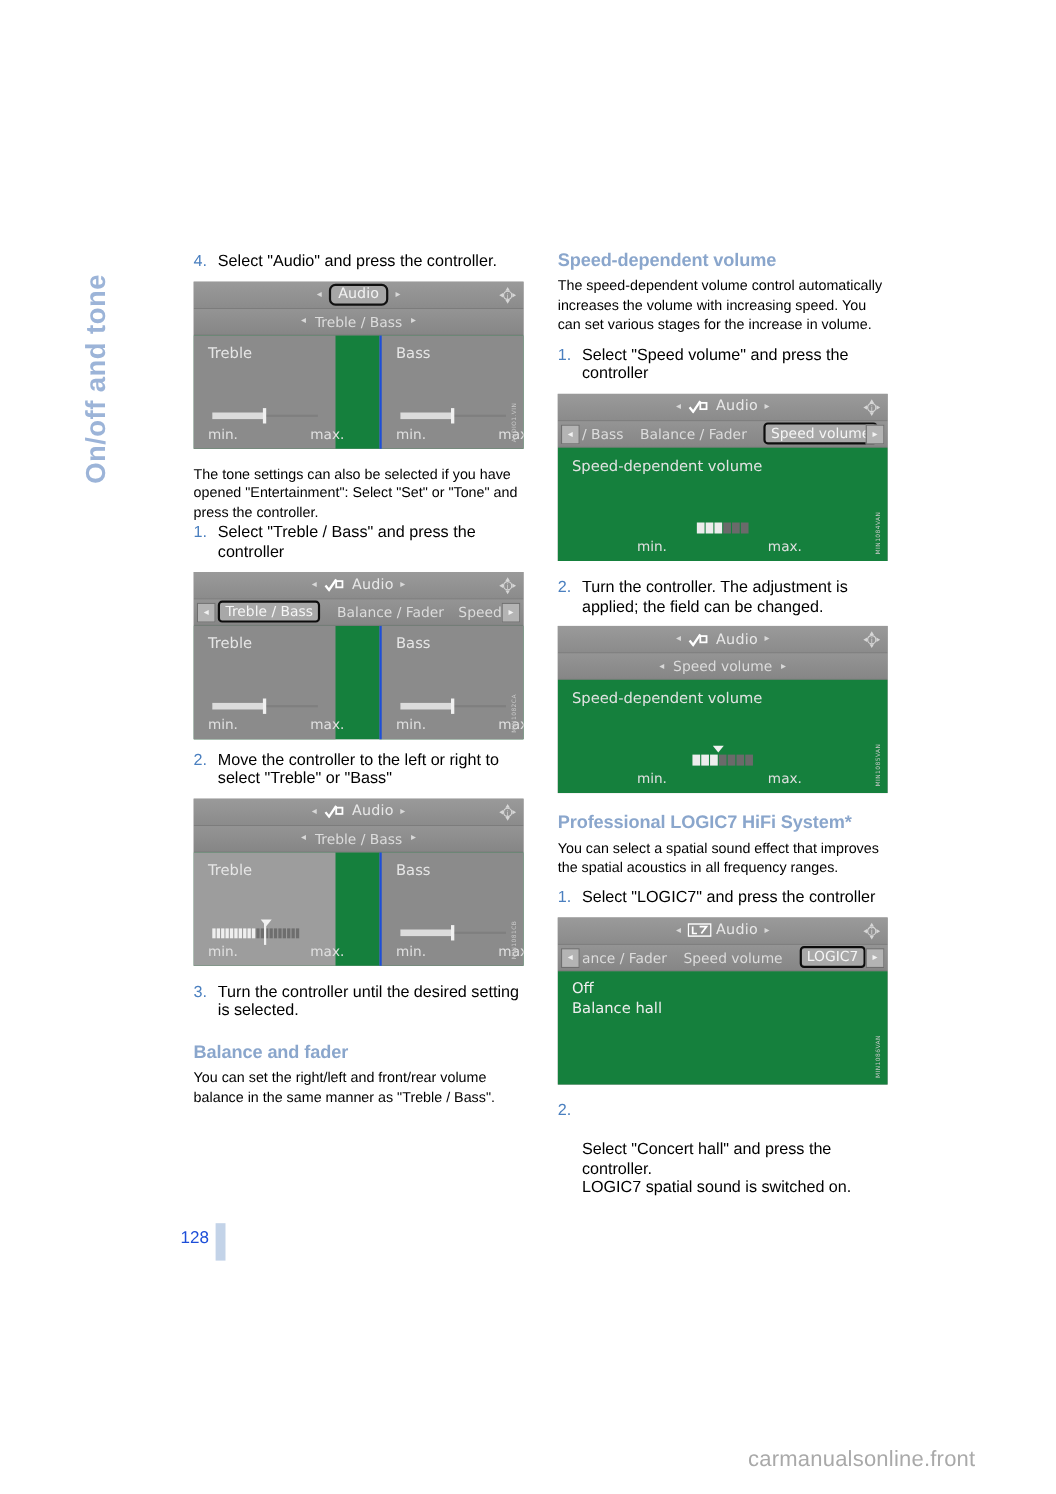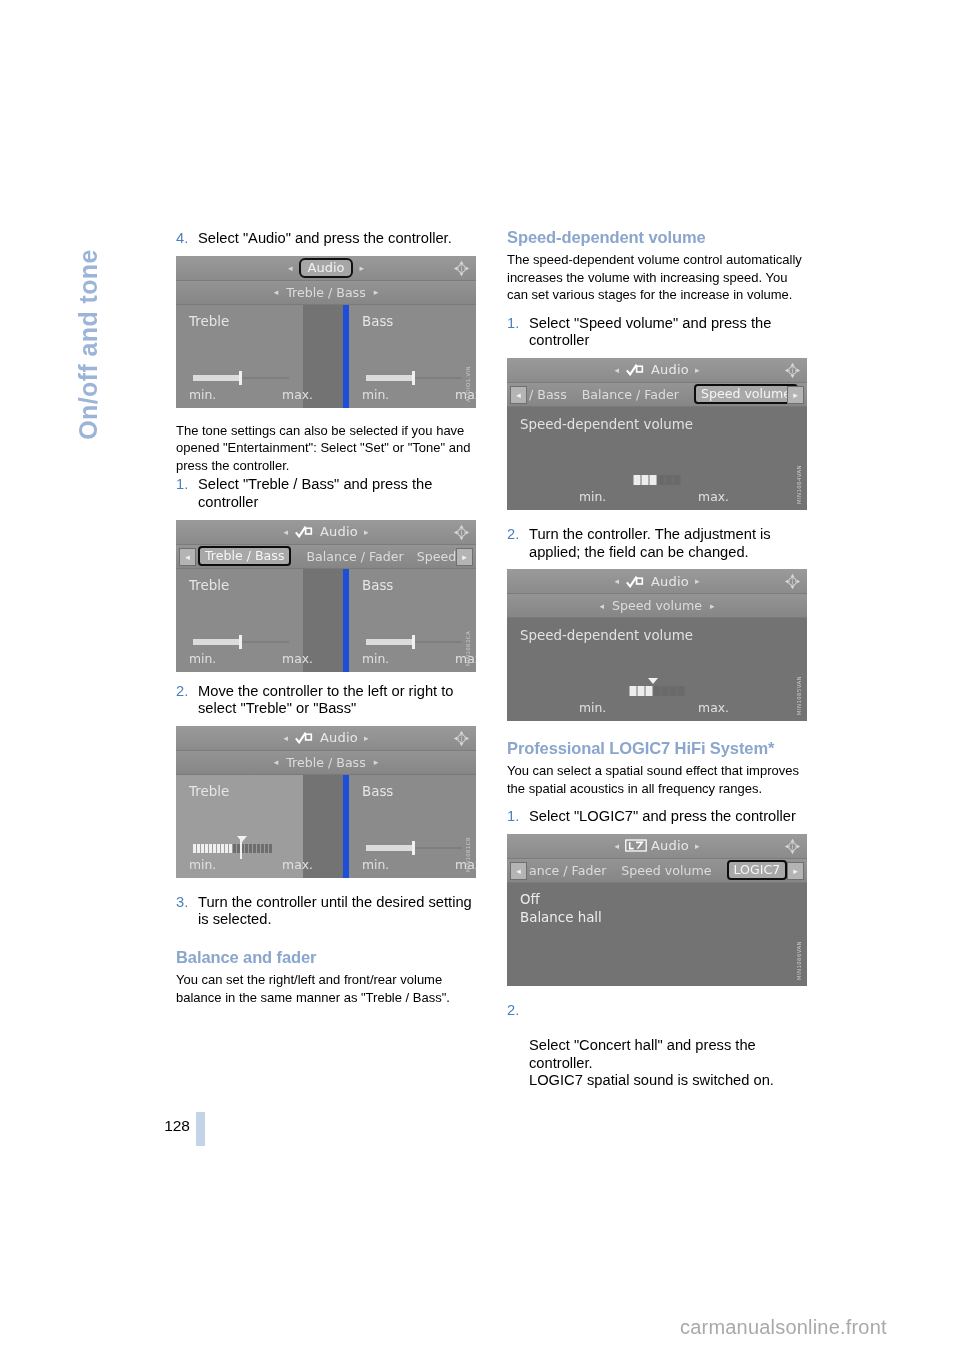--- a/index.html
+++ b/index.html
@@ -179,33 +179,33 @@
     display: flex; align-items: center; justify-content: center;
     color: #f2f2f2; font-size: 9px;
   }
   .navbtn.left  { left: 3px; }
   .navbtn.right { right: 3px; }
 
   
   .sbody {
     position: relative;
     height: 104px;
-    background: #737373;
+    background: #15803d;
     gap: 40px;
   }
   .sbody.split { display: flex; }
   .half {
     flex: 1;
     position: relative;
     padding: 9px 0 0 13px;
     box-sizing: border-box;
   }
   .half.sel  { background: #9d9d9d; }
   .half.dim  { background: #8b8b8b; }
-  .half + .half { border-left: 6px solid #1d4ed8; }
+  .half + .half { border-left: 2px solid #1d4ed8; }
   .half-title {
     color: #e6e6e6;
     font-size: 13.4px;
   }
   .body-title {
     color: #e2e2e2;
     font-size: 13.4px;
     padding: 10px 0 0 13px;
   }
   .list-item {
@@ -302,21 +302,21 @@
   }
 
   
   .pagenum {
     position: absolute;
     left: 148px;
     top: 1117px;
     width: 42px;
     text-align: right;
     font-size: 15.5px;
-    color: #000000;
+    color: #1d4ed8;
     font-weight: normal;
   }
   .pagebar {
     position: absolute;
     left: 196px;
     top: 1112px;
     width: 9px;
     height: 34px;
     background: #c3d3e8;
   }

